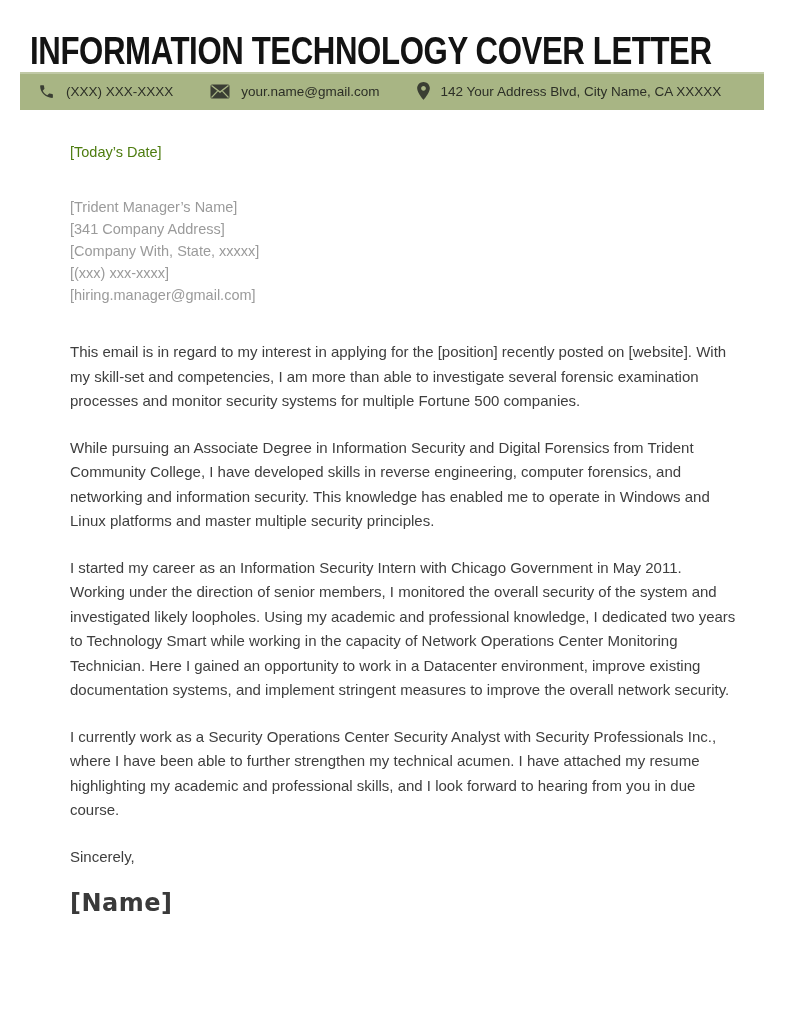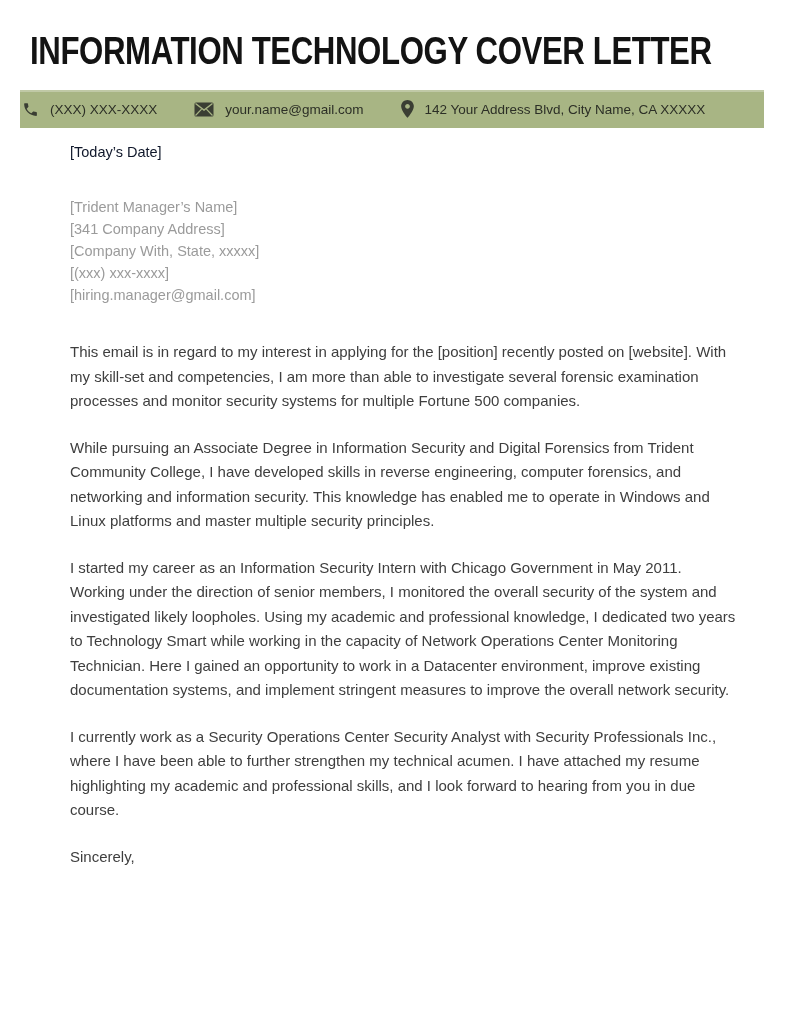--- a/index.html
+++ b/index.html
@@ -24,28 +24,28 @@
     letter-spacing: -0.5px;
     color: #131313;
     white-space: nowrap;
     transform: scaleX(0.80);
     transform-origin: left center;
   }
   
   .contact-bar {
     position: absolute;
     left: 20px;
-    top: 90px;
+    top: 72px;
     width: 755px;
     height: 38px;
     background: #a8b584;
     box-shadow: inset 0 2px 0 rgba(255,255,255,0.28);
     display: flex;
     align-items: center;
-    padding-left: 2px;
+    padding-left: 18px;
     font-size: 13.5px;
     color: #2c2f26;
   }
   .contact-item {
     display: flex;
     align-items: center;
     gap: 11px;
     margin-right: 37px;
     white-space: nowrap;
   }
@@ -56,21 +56,21 @@
     left: 70px;
     top: 142px;
     width: 668px;
     font-size: 15px;
     line-height: 24.5px;
     color: #3e3e3e;
   }
   .date-line {
     font-size: 14.5px;
     line-height: 20px;
-    color: #0f172a;
+    color: #4d7c0f;
     margin-bottom: 34px;
   }
   .recipient-block {
     font-size: 14.5px;
     line-height: 22px;
     color: #9b9b9b;
     margin-bottom: 34px;
   }
   .salutation { margin-bottom: 22px; }
   .letter p.body-paragraph { margin-bottom: 22px; }
@@ -148,16 +148,17 @@
 
         <p class="body-paragraph">While pursuing an Associate Degree in Information Security and Digital Forensics from Trident Community College, I have developed skills in reverse engineering, computer forensics, and networking and information security. This knowledge has enabled me to operate in Windows and Linux platforms and master multiple security principles.</p>
 
         <p class="body-paragraph">I started my career as an Information Security Intern with Chicago Government in May 2011. Working under the direction of senior members, I monitored the overall security of the system and investigated likely loopholes. Using my academic and professional knowledge, I dedicated two years to Technology Smart while working in the capacity of Network Operations Center Monitoring Technician. Here I gained an opportunity to work in a Datacenter environment, improve existing documentation systems, and implement stringent measures to improve the overall network security.</p>
 
         <p class="body-paragraph">I currently work as a Security Operations Center Security Analyst with Security Professionals Inc., where I have been able to further strengthen my technical acumen. I have attached my resume highlighting my academic and professional skills, and I look forward to hearing from you in due course.</p>
       </div>
 
     <p class="closing">Sincerely,</p>
 
+    <div class="signature">[Name]</div>
 
   </div>
 
 </div>
 
 </body></html>

